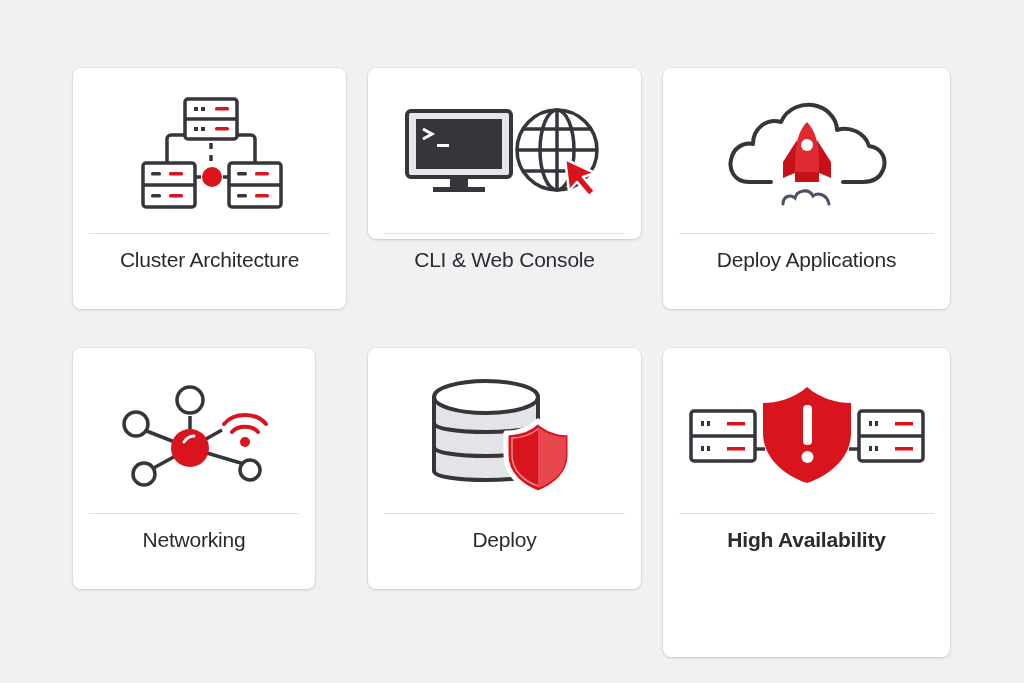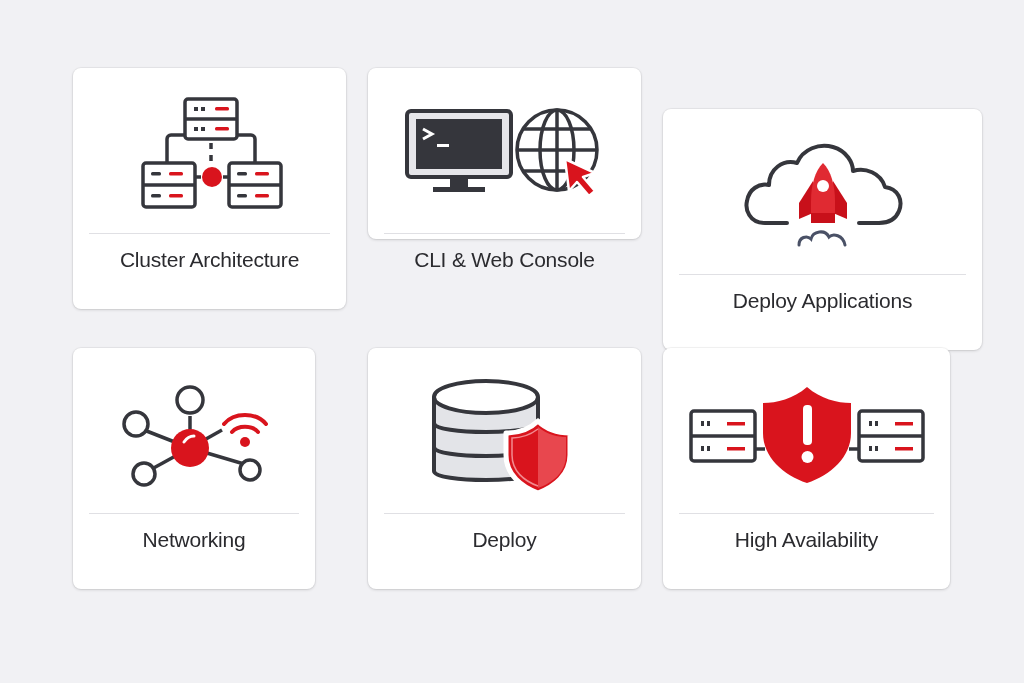--- a/index.html
+++ b/index.html
@@ -99,21 +99,21 @@
         <path d="M118 66 H186"></path>
       </g>
 
       <path d="M160 54 L190 68 L178 72 L190 86 L184 91 L172 77 L164 86 Z" fill="#d9141d" stroke="#ffffff" stroke-width="2.5" stroke-linejoin="round"></path>
     </svg>
   </div>
   <div class="divider"></div>
   <div class="label">CLI &amp; Web Console</div>
 </div>
 
-<div class="card" style="left:663px; top:68px; width:319px; height:241px;margin-top:41px;">
+<div class="card" style="left:663px; top:68px; width:287px; height:241px;">
   <div class="icon">
     <svg width="160" height="110" viewBox="0 0 160 110">
       <path d="M44 82 H22 C6 82 2 68 4 60 C6 48 16 42 26 44 C26 28 40 18 54 22 C60 8 76 2 90 6 C104 10 110 22 110 30 C122 26 138 32 142 46 C156 48 160 60 156 70 C152 80 144 82 136 82 H116" fill="none" stroke="#35363c" stroke-width="4" stroke-linecap="round" stroke-linejoin="round"></path>
 
       <path d="M70 40 L56 62 L56 78 L70 72 Z" fill="#c8101a"></path>
       <path d="M90 40 L104 62 L104 78 L90 72 Z" fill="#c8101a"></path>
       <path d="M80 22 C72 30 68 44 68 60 L68 82 L92 82 L92 60 C92 44 88 30 80 22 Z" fill="#e02a32"></path>
       <rect x="68" y="72" width="24" height="10" fill="#c8101a"></rect>
       <circle cx="80" cy="45" r="6" fill="#ffffff"></circle>
 
@@ -164,21 +164,21 @@
 
       <path d="M108 46 C98 56 86 58 76 58 L76 80 C76 100 92 112 108 118 C124 112 140 100 140 80 L140 58 C130 58 118 56 108 46 Z" fill="#d9141d" stroke="#ffffff" stroke-width="5" stroke-linejoin="round"></path>
       <path d="M108 52 C118 60 128 62 136 62 L136 80 C136 98 122 108 108 113 Z" fill="#e8474e"></path>
       <path d="M108 54 C100 60 90 63 82 63 L82 80 C82 96 94 106 108 111" fill="none" stroke="#f28a8f" stroke-width="1.5"></path>
     </svg>
   </div>
   <div class="divider"></div>
   <div class="label">Deploy</div>
 </div>
 
-<div class="card" style="left:663px; top:348px; width:287px; height:241px;">
+<div class="card" style="left:663px; top:348px; width:287px; height:309px;font-weight:bold;">
   <div class="icon">
     <svg width="240" height="100" viewBox="0 0 240 100">
       <g fill="none" stroke="#35363c" stroke-width="3.5">
         <rect x="4" y="26" width="64" height="50" rx="3"></rect>
         <line x1="4" y1="51" x2="68" y2="51"></line>
         <rect x="172" y="26" width="64" height="50" rx="3"></rect>
         <line x1="172" y1="51" x2="236" y2="51"></line>
         <line x1="68" y1="64" x2="78" y2="64"></line>
         <line x1="162" y1="64" x2="172" y2="64"></line>
       </g>

